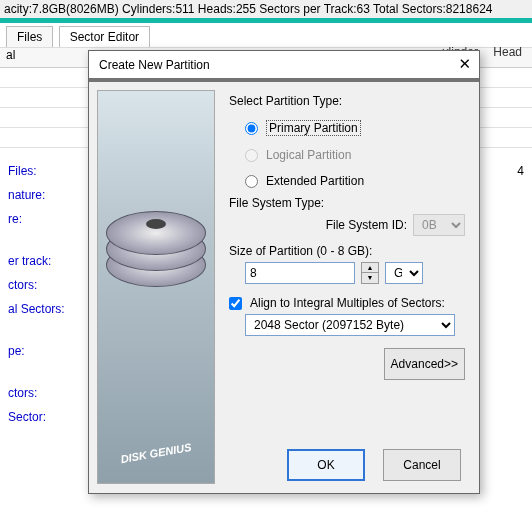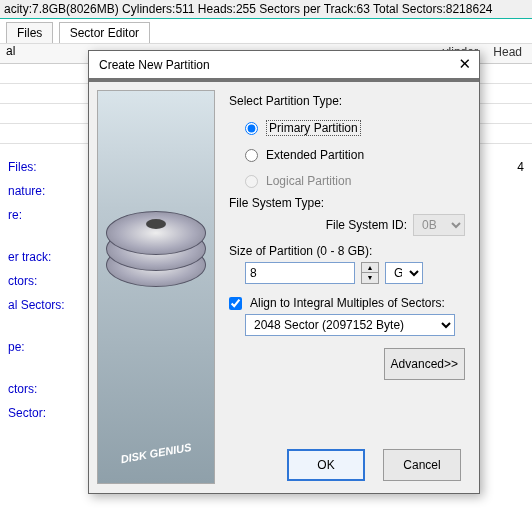--- a/index.html
+++ b/index.html
@@ -1,17 +1,17 @@
 <!DOCTYPE html>
 <html><head>
 <meta charset="utf-8">
 <style>
   * { box-sizing: border-box; font-family: "Segoe UI", Tahoma, sans-serif; font-size: 12px; }
   body { margin: 0; background: #fff; width: 532px; height: 514px; overflow: hidden; position: relative; }
-  .topbar { background: #f0f0f0; border-bottom: 1px solid #14b8a6; padding: 2px 4px; color: #000; white-space: nowrap; }
+  .topbar { background: #f0f0f0; border-bottom: 5px solid #14b8a6; padding: 2px 4px; color: #000; white-space: nowrap; }
   .tabs { border-bottom: 1px solid #dcdcdc; padding: 3px 0 0 6px; }
   .tab { display: inline-block; padding: 3px 10px; border: 1px solid #bbb; background: #f7f7f7; margin-right: 2px; border-bottom: none; }
   .tab.active { background: #fff; }
   .bg-rows .row { border-bottom: 1px solid #e0e0e0; height: 20px; }
   .bg-rows .header-row { background: #f7f7f7; border-bottom: 1px solid #ccc; }
   .bg-info { padding: 6px 8px; color: #0000cc; }
   .bg-info div { margin: 10px 0; }
   .bg-info .val { color: #000; float: right; }
   .right-cols { position: absolute; top: 42px; right: 4px; color: #333; }
   .right-cols span { display: inline-block; padding: 3px 6px; }
@@ -99,27 +99,27 @@
         <div class="hub"></div>
       </div>
       <div class="dglabel">DISK GENIUS</div>
     </div>
     <div class="form">
       <div class="section-label">Select Partition Type:</div>
       <label class="radio-row">
         <input type="radio" name="ptype" checked="" style="">
         <span style="border:1px dotted #555;padding:0 2px">Primary Partition</span>
       </label>
+      <label class="radio-row disabled">
+        <input type="radio" name="ptype" disabled="" style="">
+        <span>Logical Partition</span>
+      </label>
       <label class="radio-row">
         <input type="radio" name="ptype" style="">
         <span>Extended Partition</span>
-      </label>
-      <label class="radio-row disabled">
-        <input type="radio" name="ptype" disabled="" style="">
-        <span>Logical Partition</span>
       </label>
 
       <div class="section-label" style="margin-top:8px">File System Type:</div>
       <div class="field-row" style="justify-content:flex-end">
         <span class="fsid-label">File System ID:</span>
         <select class="fsid" disabled="">
           <option>0B</option>
         </select>
       </div>
 

